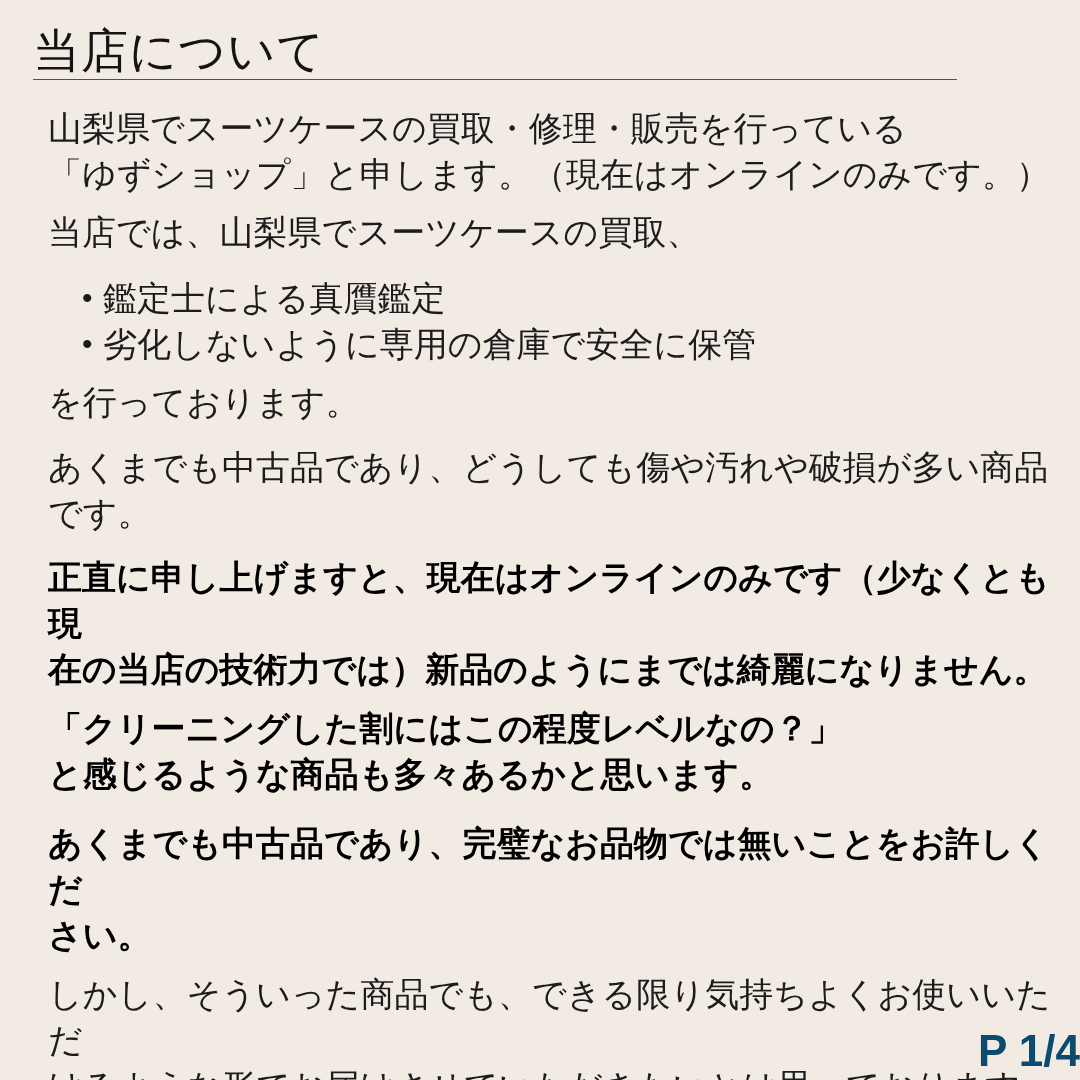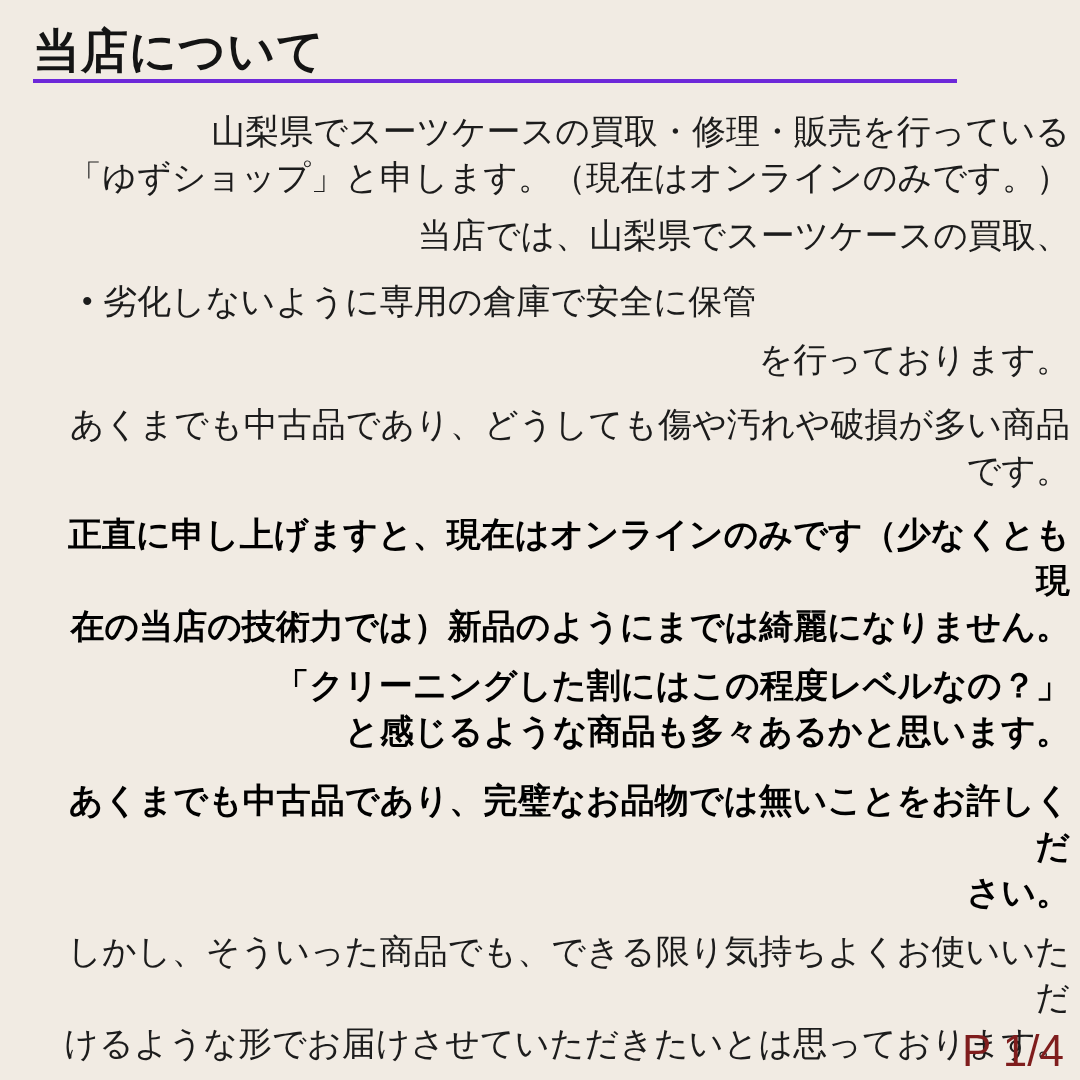--- a/index.html
+++ b/index.html
@@ -15,37 +15,36 @@
     width: 1080px;
     height: 1080px;
     overflow: hidden;
     box-sizing: border-box;
     background: #f1ebe3;
   }
   .title {
     margin: 23px 0 0 33px;
     width: 924px;
     font-size: 47px;
-    font-weight: 700;
+    font-weight: 400;
     line-height: 56px;
     letter-spacing: 1px;
     color: #141414;
-    border-bottom: 4px solid #6d28d9;
+    border-bottom: 1px solid #6d28d9;
   }
   .content {
     padding: 0 10px 0 48px;
   }
   .content p {
     margin: 18px 0 0 0;
     font-size: 34px;
     font-weight: 500;
     line-height: 46px;
     white-space: pre-line;
     letter-spacing: 0px;
-    text-align: right;
   }
   .content p.bold { font-weight: 800; color: #000000; }
   .m12 { margin-top: 12px !important; }
   .m13 { margin-top: 13px !important; }
   .m19 { margin-top: 19px !important; }
   .m23 { margin-top: 23px !important; }
   .m25 { margin-top: 25px !important; }
   ul.services {
     list-style: none;
     margin: 20px 0 0 0;
@@ -62,42 +61,43 @@
     content: "\2022";
     position: absolute;
     left: 34px;
     top: 0;
     font-size: 30px;
     line-height: 46px;
   }
   .page-indicator {
     position: absolute;
     top: 1028px;
-    right: 16px;
+    right: 0;
     font-size: 44px;
-    font-weight: 400;
+    font-weight: 700;
     line-height: 46px;
-    color: #7f1d1d;
+    color: #0c4a6e;
   }
 </style>
 </head>
 <body>
 
 <div class="page">
 
   <h1 class="title">当店について</h1>
 
   <div class="content">
 
     <p class="m25">山梨県でスーツケースの買取・修理・販売を行っている
 「ゆずショップ」と申します。（現在はオンラインのみです。）</p>
 
     <p class="m12">当店では、山梨県でスーツケースの買取、</p>
 
     <ul class="services">
+      <li>鑑定士による真贋鑑定</li>
       <li>劣化しないように専用の倉庫で安全に保管</li>
     </ul>
 
     <p class="m12">を行っております。</p>
 
     <p class="m19">あくまでも中古品であり、どうしても傷や汚れや破損が多い商品
 です。</p>
 
     <p class="bold">正直に申し上げますと、現在はオンラインのみです（少なくとも現
 在の当店の技術力では）新品のようにまでは綺麗になりません。</p>

